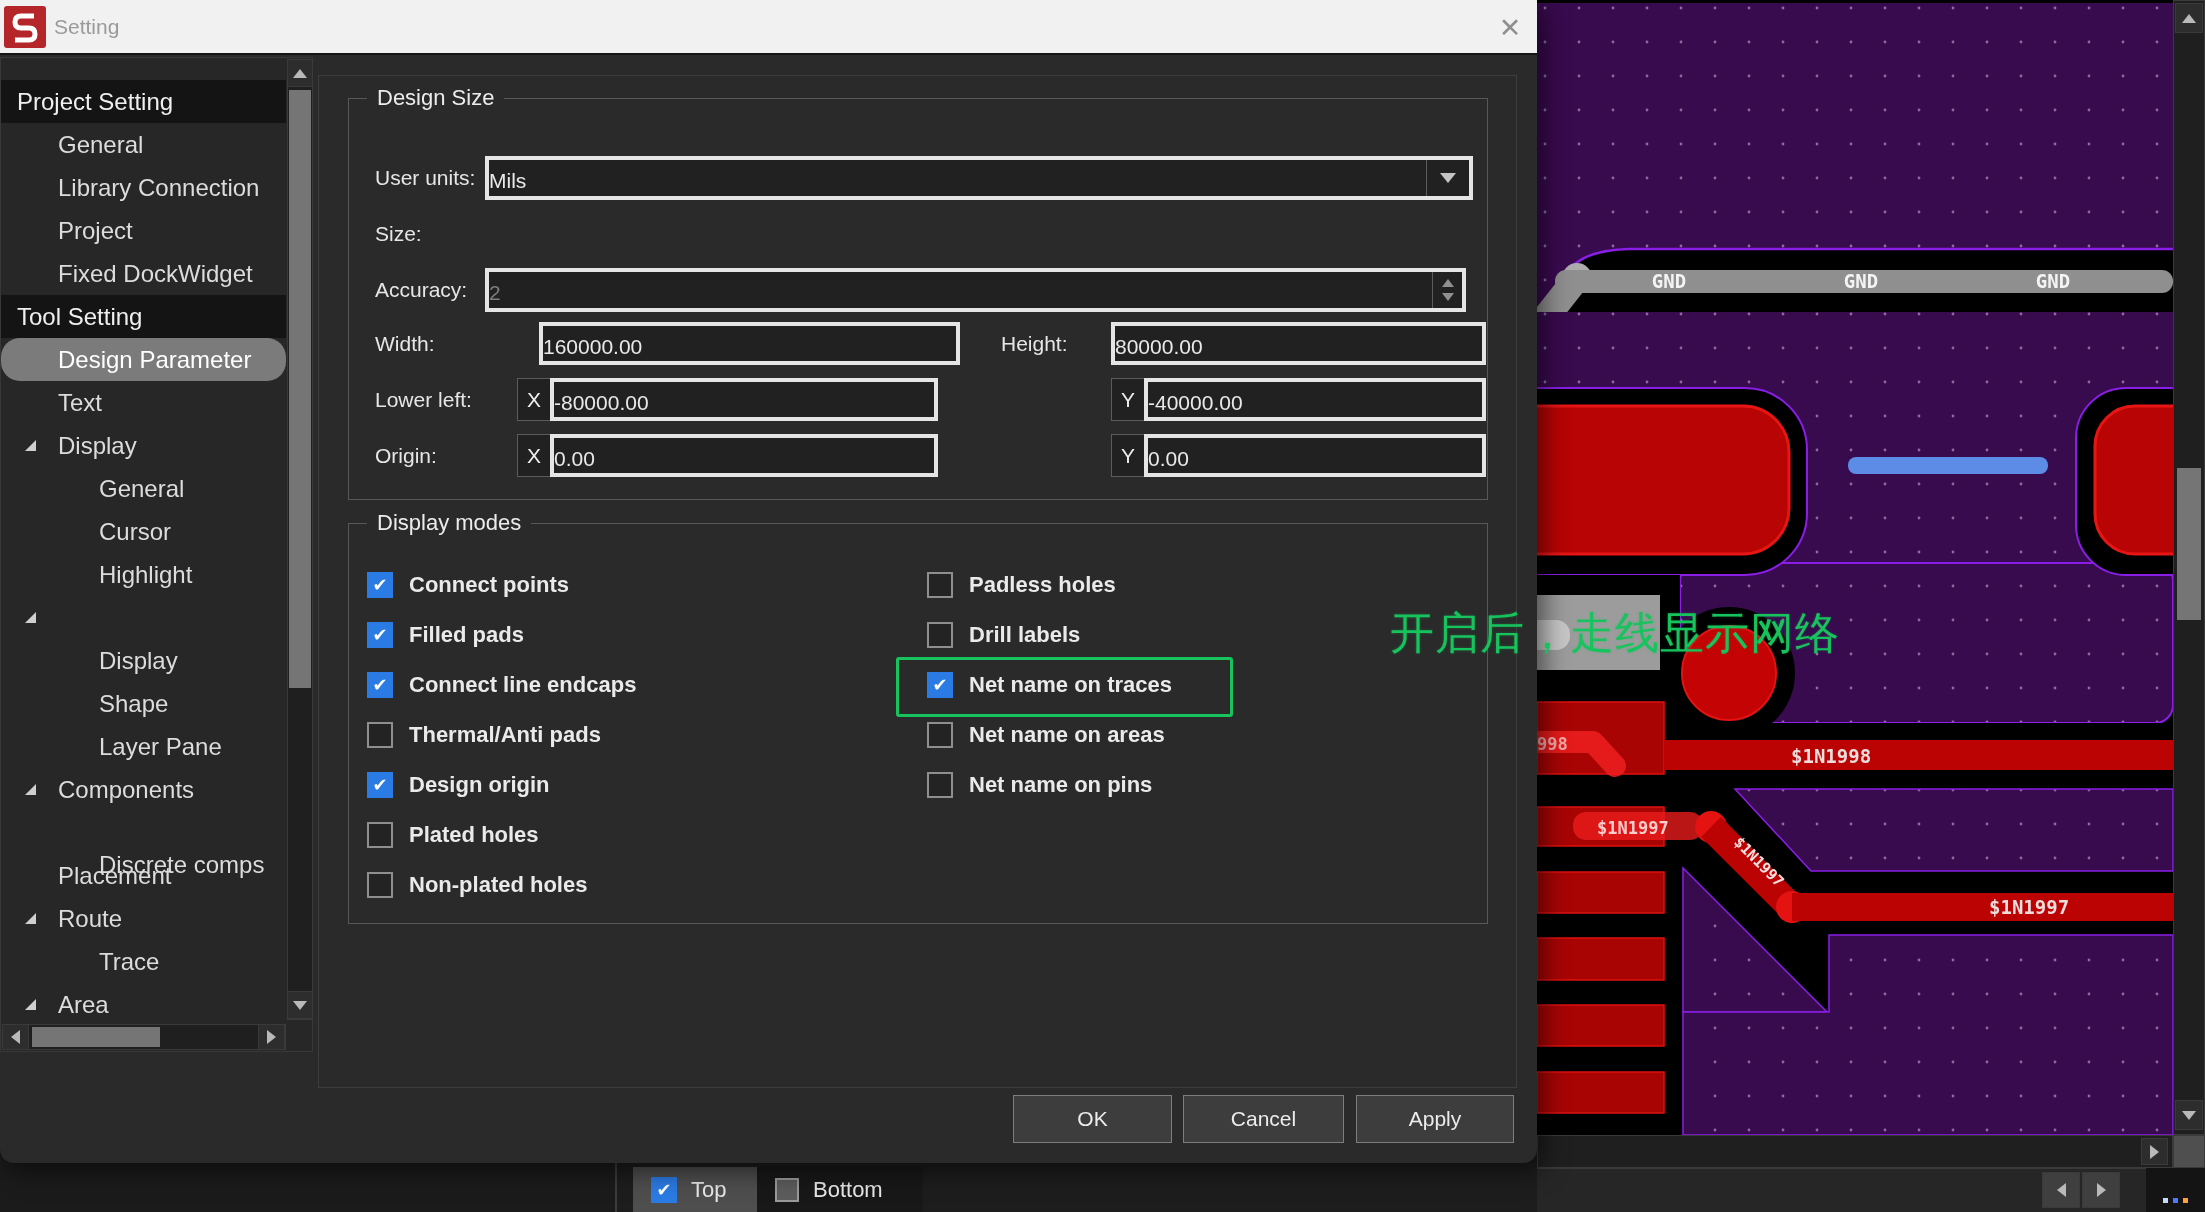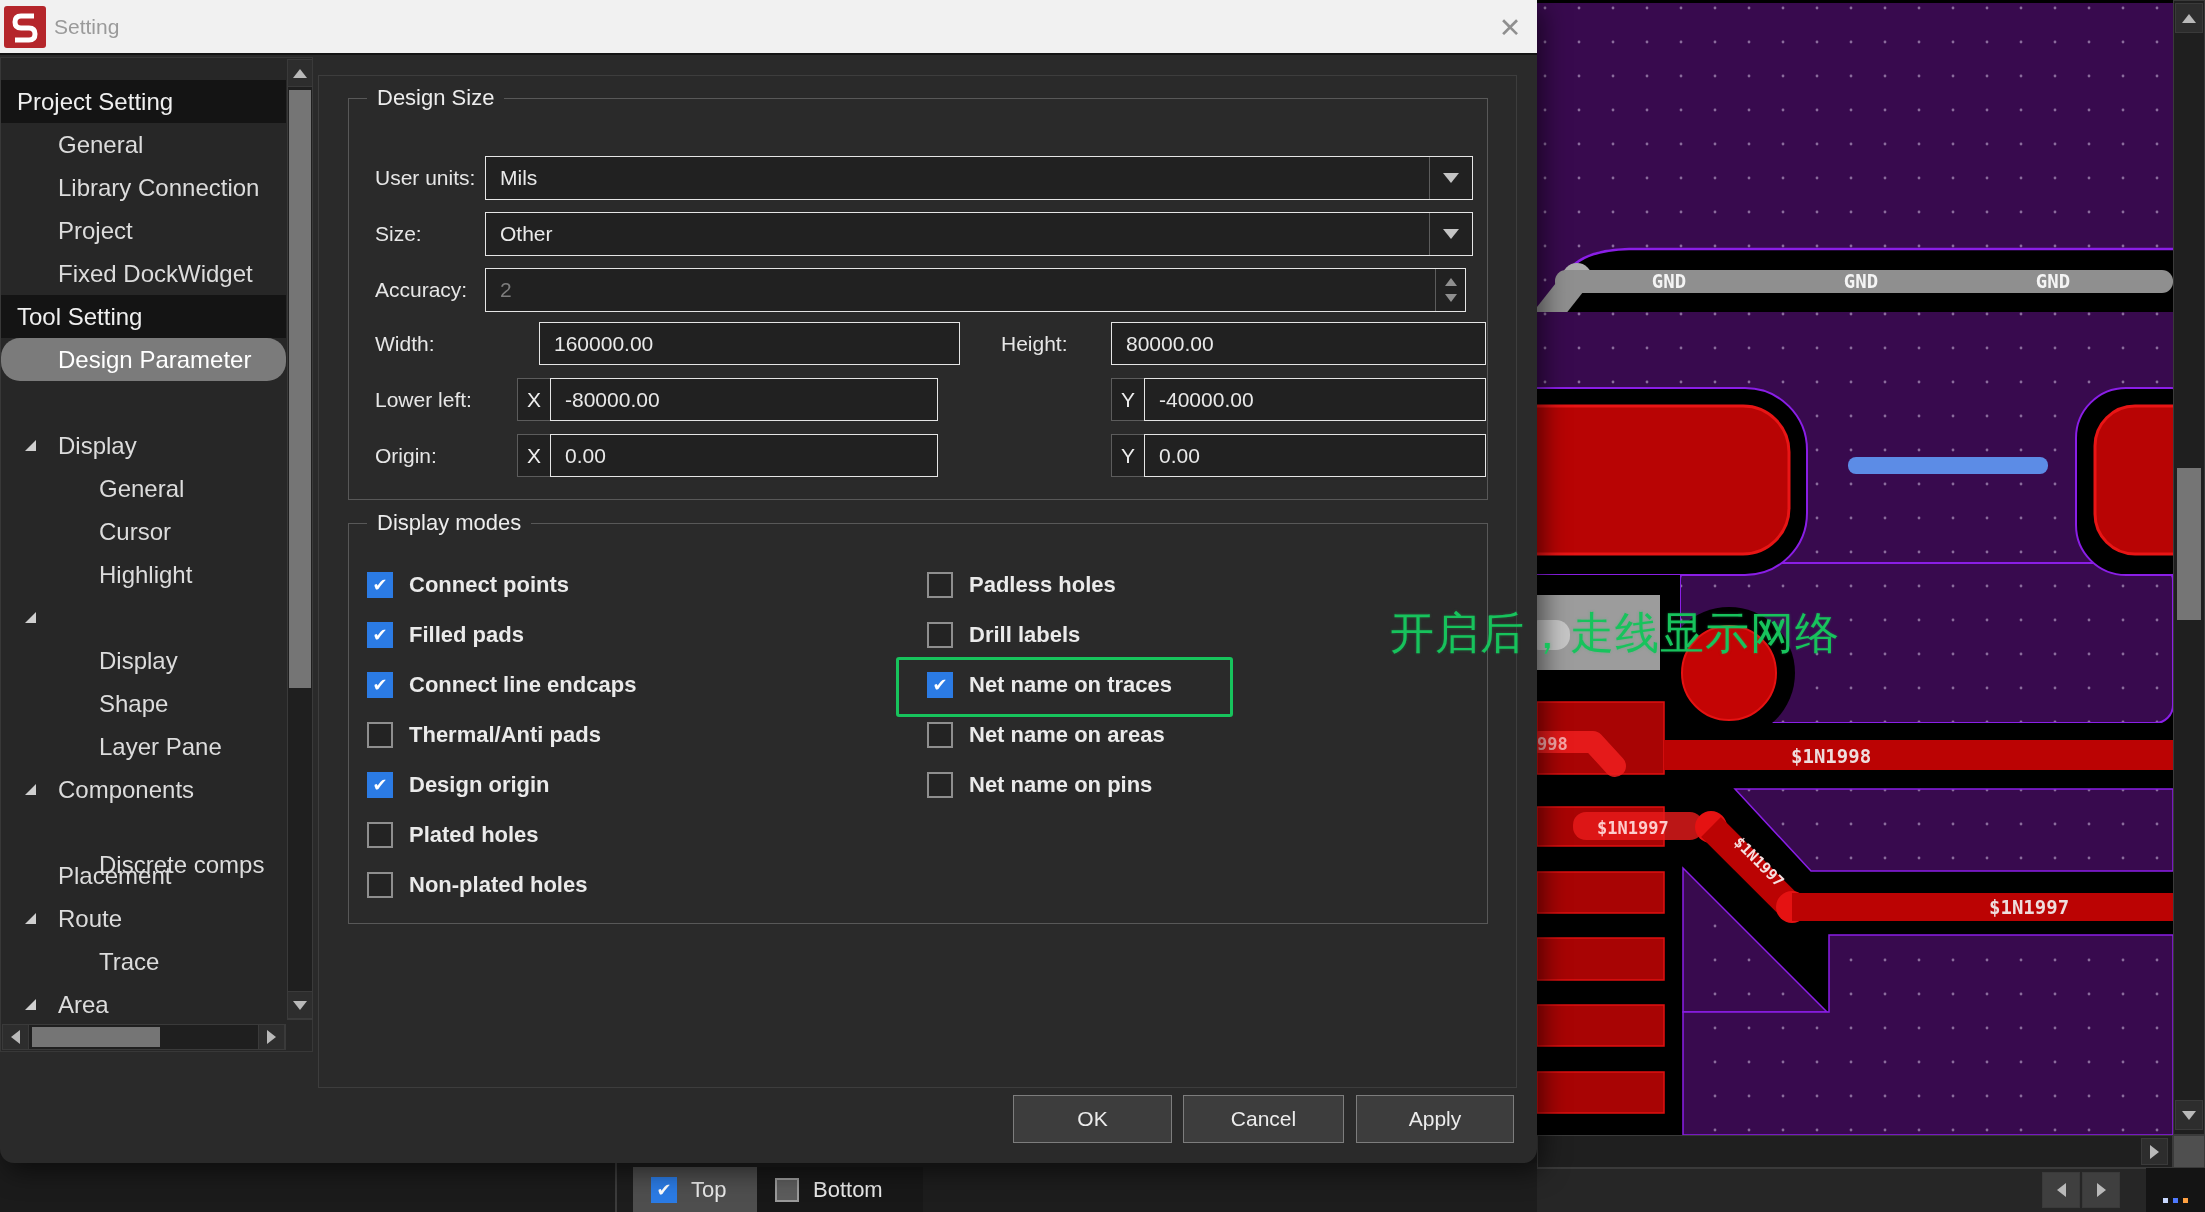--- a/index.html
+++ b/index.html
@@ -28,22 +28,22 @@
   .sb-btn{background:#2d2d2d;border:1px solid #3a3a3a;display:flex;align-items:center;justify-content:center;}
   .t-up{width:0;height:0;border-left:7px solid transparent;border-right:7px solid transparent;border-bottom:9px solid #b9b9b9;}
   .t-dn{width:0;height:0;border-left:7px solid transparent;border-right:7px solid transparent;border-top:9px solid #b9b9b9;}
   .t-lf{width:0;height:0;border-top:7px solid transparent;border-bottom:7px solid transparent;border-right:9px solid #b9b9b9;}
   .t-rt{width:0;height:0;border-top:7px solid transparent;border-bottom:7px solid transparent;border-left:9px solid #b9b9b9;}
   
   .content-border{left:318px;top:75px;width:1199px;height:1013px;border:1px solid #3d3d3d;}
   .group{border:1px solid #585858;}
   .legend{position:absolute;top:-14px;left:18px;background:#2a2a2a;padding:0 10px;font-size:22px;color:#ececec;}
   .flabel{font-size:21px;color:#e6e6e6;height:43px;line-height:43px;}
-  .inp{background:#212121;border:1px solid #e5e5e5;color:#e9e9e9;font-size:21px;line-height:41px;
-       padding-left:14px;white-space:nowrap;overflow:hidden;}
+  .inp{background:#212121;border:4px solid #e5e5e5;color:#e9e9e9;font-size:21px;line-height:41px;
+       white-space:nowrap;overflow:hidden;}
   .inp.dis{color:#7d7d7d;}
   .xybox{background:#212121;border:1px solid #5c5c5c;color:#eee;font-size:21px;line-height:41px;text-align:center;}
   .arrowseg{position:absolute;right:0;top:0;width:42px;height:100%;border-left:1px solid #5c5c5c;
             display:flex;align-items:center;justify-content:center;}
   .arrowseg .t-dn{border-left-width:8px;border-right-width:8px;border-top-width:10px;border-top-color:#c4c4c4;}
   .spincol{position:absolute;right:0;top:0;width:29px;height:100%;border-left:1px solid #5c5c5c;
            display:flex;flex-direction:column;align-items:center;justify-content:space-evenly;}
   .mini-up{width:0;height:0;border-left:6px solid transparent;border-right:6px solid transparent;border-bottom:8px solid #909090;}
   .mini-dn{width:0;height:0;border-left:6px solid transparent;border-right:6px solid transparent;border-top:8px solid #909090;}
   
@@ -186,20 +186,21 @@
     </div>
 
     <div class="abs sidebar">
       <div class="abs srow hdr" style="top:22px;">Project Setting</div>
       <div class="abs srow lvl1" style="top:65px;">General</div>
       <div class="abs srow lvl1" style="top:108px;">Library Connection</div>
       <div class="abs srow lvl1" style="top:151px;">Project</div>
       <div class="abs srow lvl1" style="top:194px;">Fixed DockWidget</div>
       <div class="abs srow hdr" style="top:237px;">Tool Setting</div>
       <div class="abs srow lvl1 sel" style="top:280px;">Design Parameter</div>
+      <div class="abs srow lvl1" style="top:323px;">Text</div>
       <div class="abs srow lvl1" style="top:366px;">Display</div>
       <svg class="tri" style="top:382px;" width="11" height="11">
           <polygon points="11,0 11,11 0,11" fill="#cfcfcf"></polygon>
         </svg>
       <div class="abs srow lvl2" style="top:409px;">General</div>
       <div class="abs srow lvl2" style="top:452px;">Cursor</div>
       <div class="abs srow lvl2" style="top:495px;">Highlight</div>
       <svg class="tri" style="top:554px;" width="11" height="11">
           <polygon points="11,0 11,11 0,11" fill="#cfcfcf"></polygon>
         </svg>
@@ -247,26 +248,20 @@
       <div class="legend">Design Size</div>
     </div>
     <div class="abs flabel" style="left:375px;top:156px;">User units:</div>
     <div class="abs inp" style="left:485px;top:156px;width:988px;height:44px;">
       <span>Mils</span>
       <div class="arrowseg">
           <div class="t-dn"></div>
         </div>
     </div>
     <div class="abs flabel" style="left:375px;top:212px;">Size:</div>
-    <div class="abs inp" style="left:485px;top:212px;width:988px;height:44px;">
-      <span>Other</span>
-      <div class="arrowseg">
-          <div class="t-dn"></div>
-        </div>
-    </div>
     <div class="abs flabel" style="left:375px;top:268px;">Accuracy:</div>
     <div class="abs inp dis" style="left:485px;top:268px;width:981px;height:44px;">
       <span>2</span>
       <div class="spincol">
           <div class="mini-up"></div>
           <div class="mini-dn"></div>
         </div>
     </div>
     <div class="abs flabel" style="left:375px;top:322px;">Width:</div>
     <div class="abs inp" style="left:539px;top:322px;width:421px;height:43px;"><span>160000.00</span></div>

